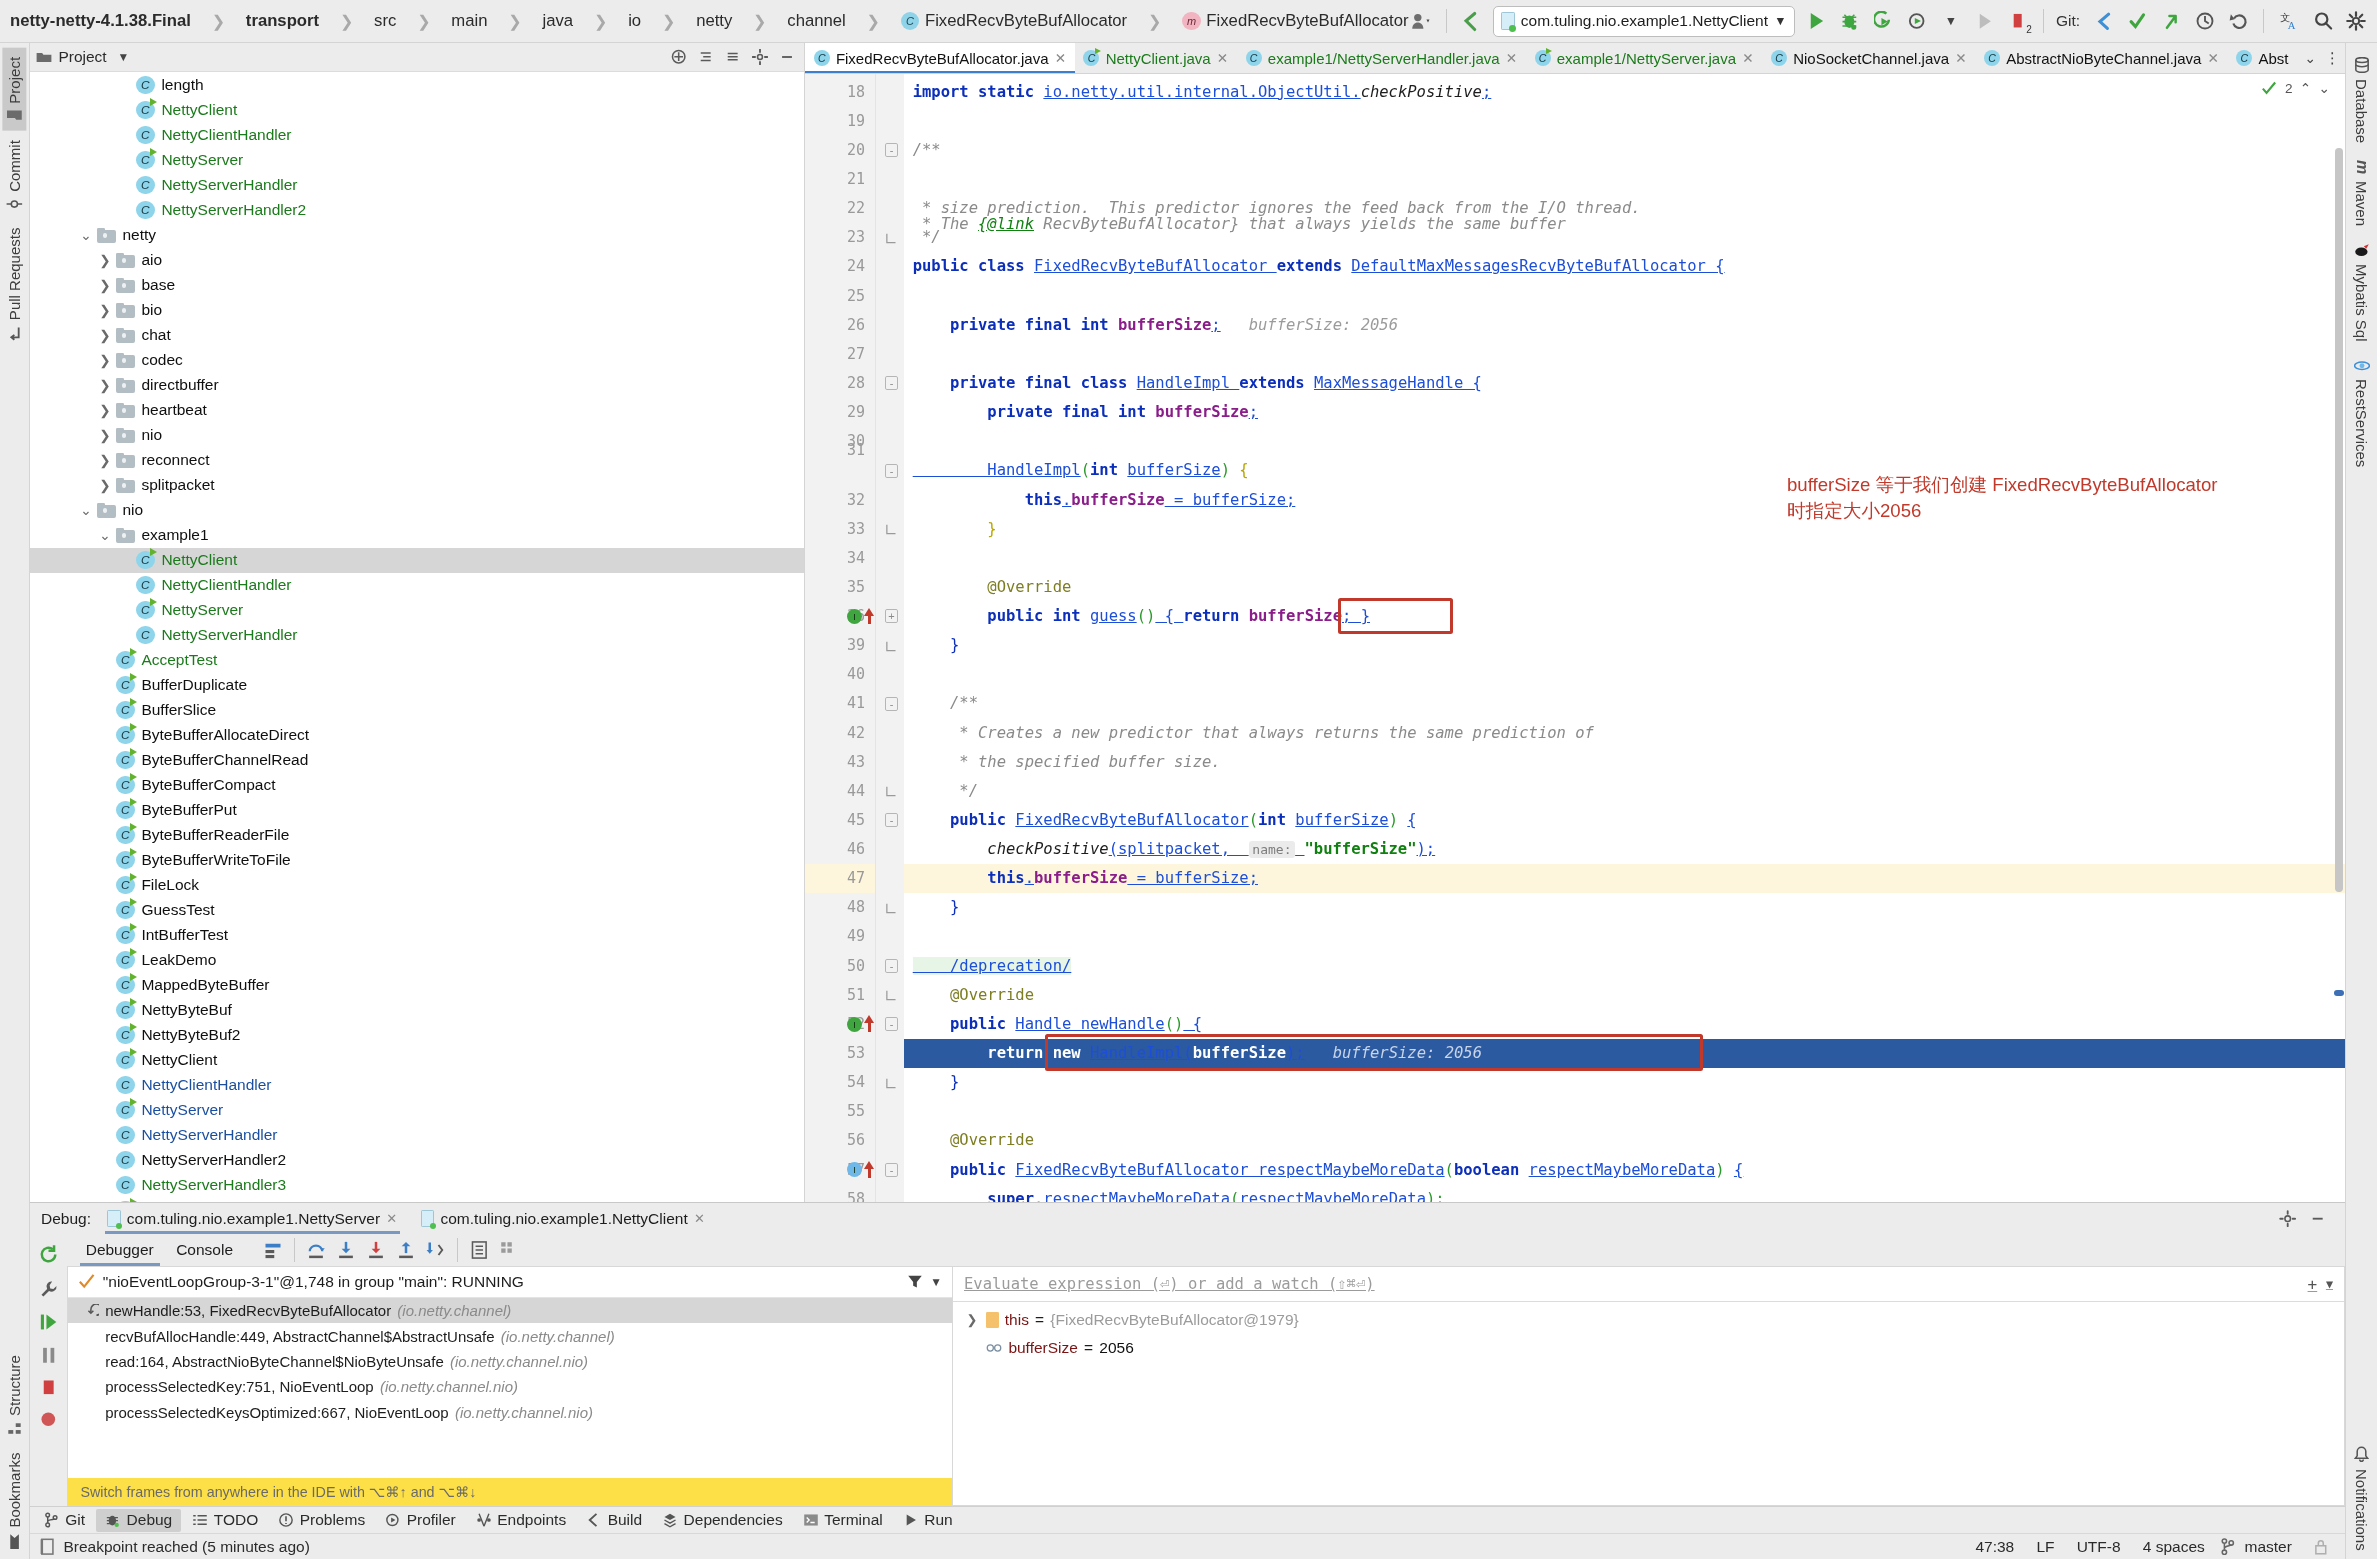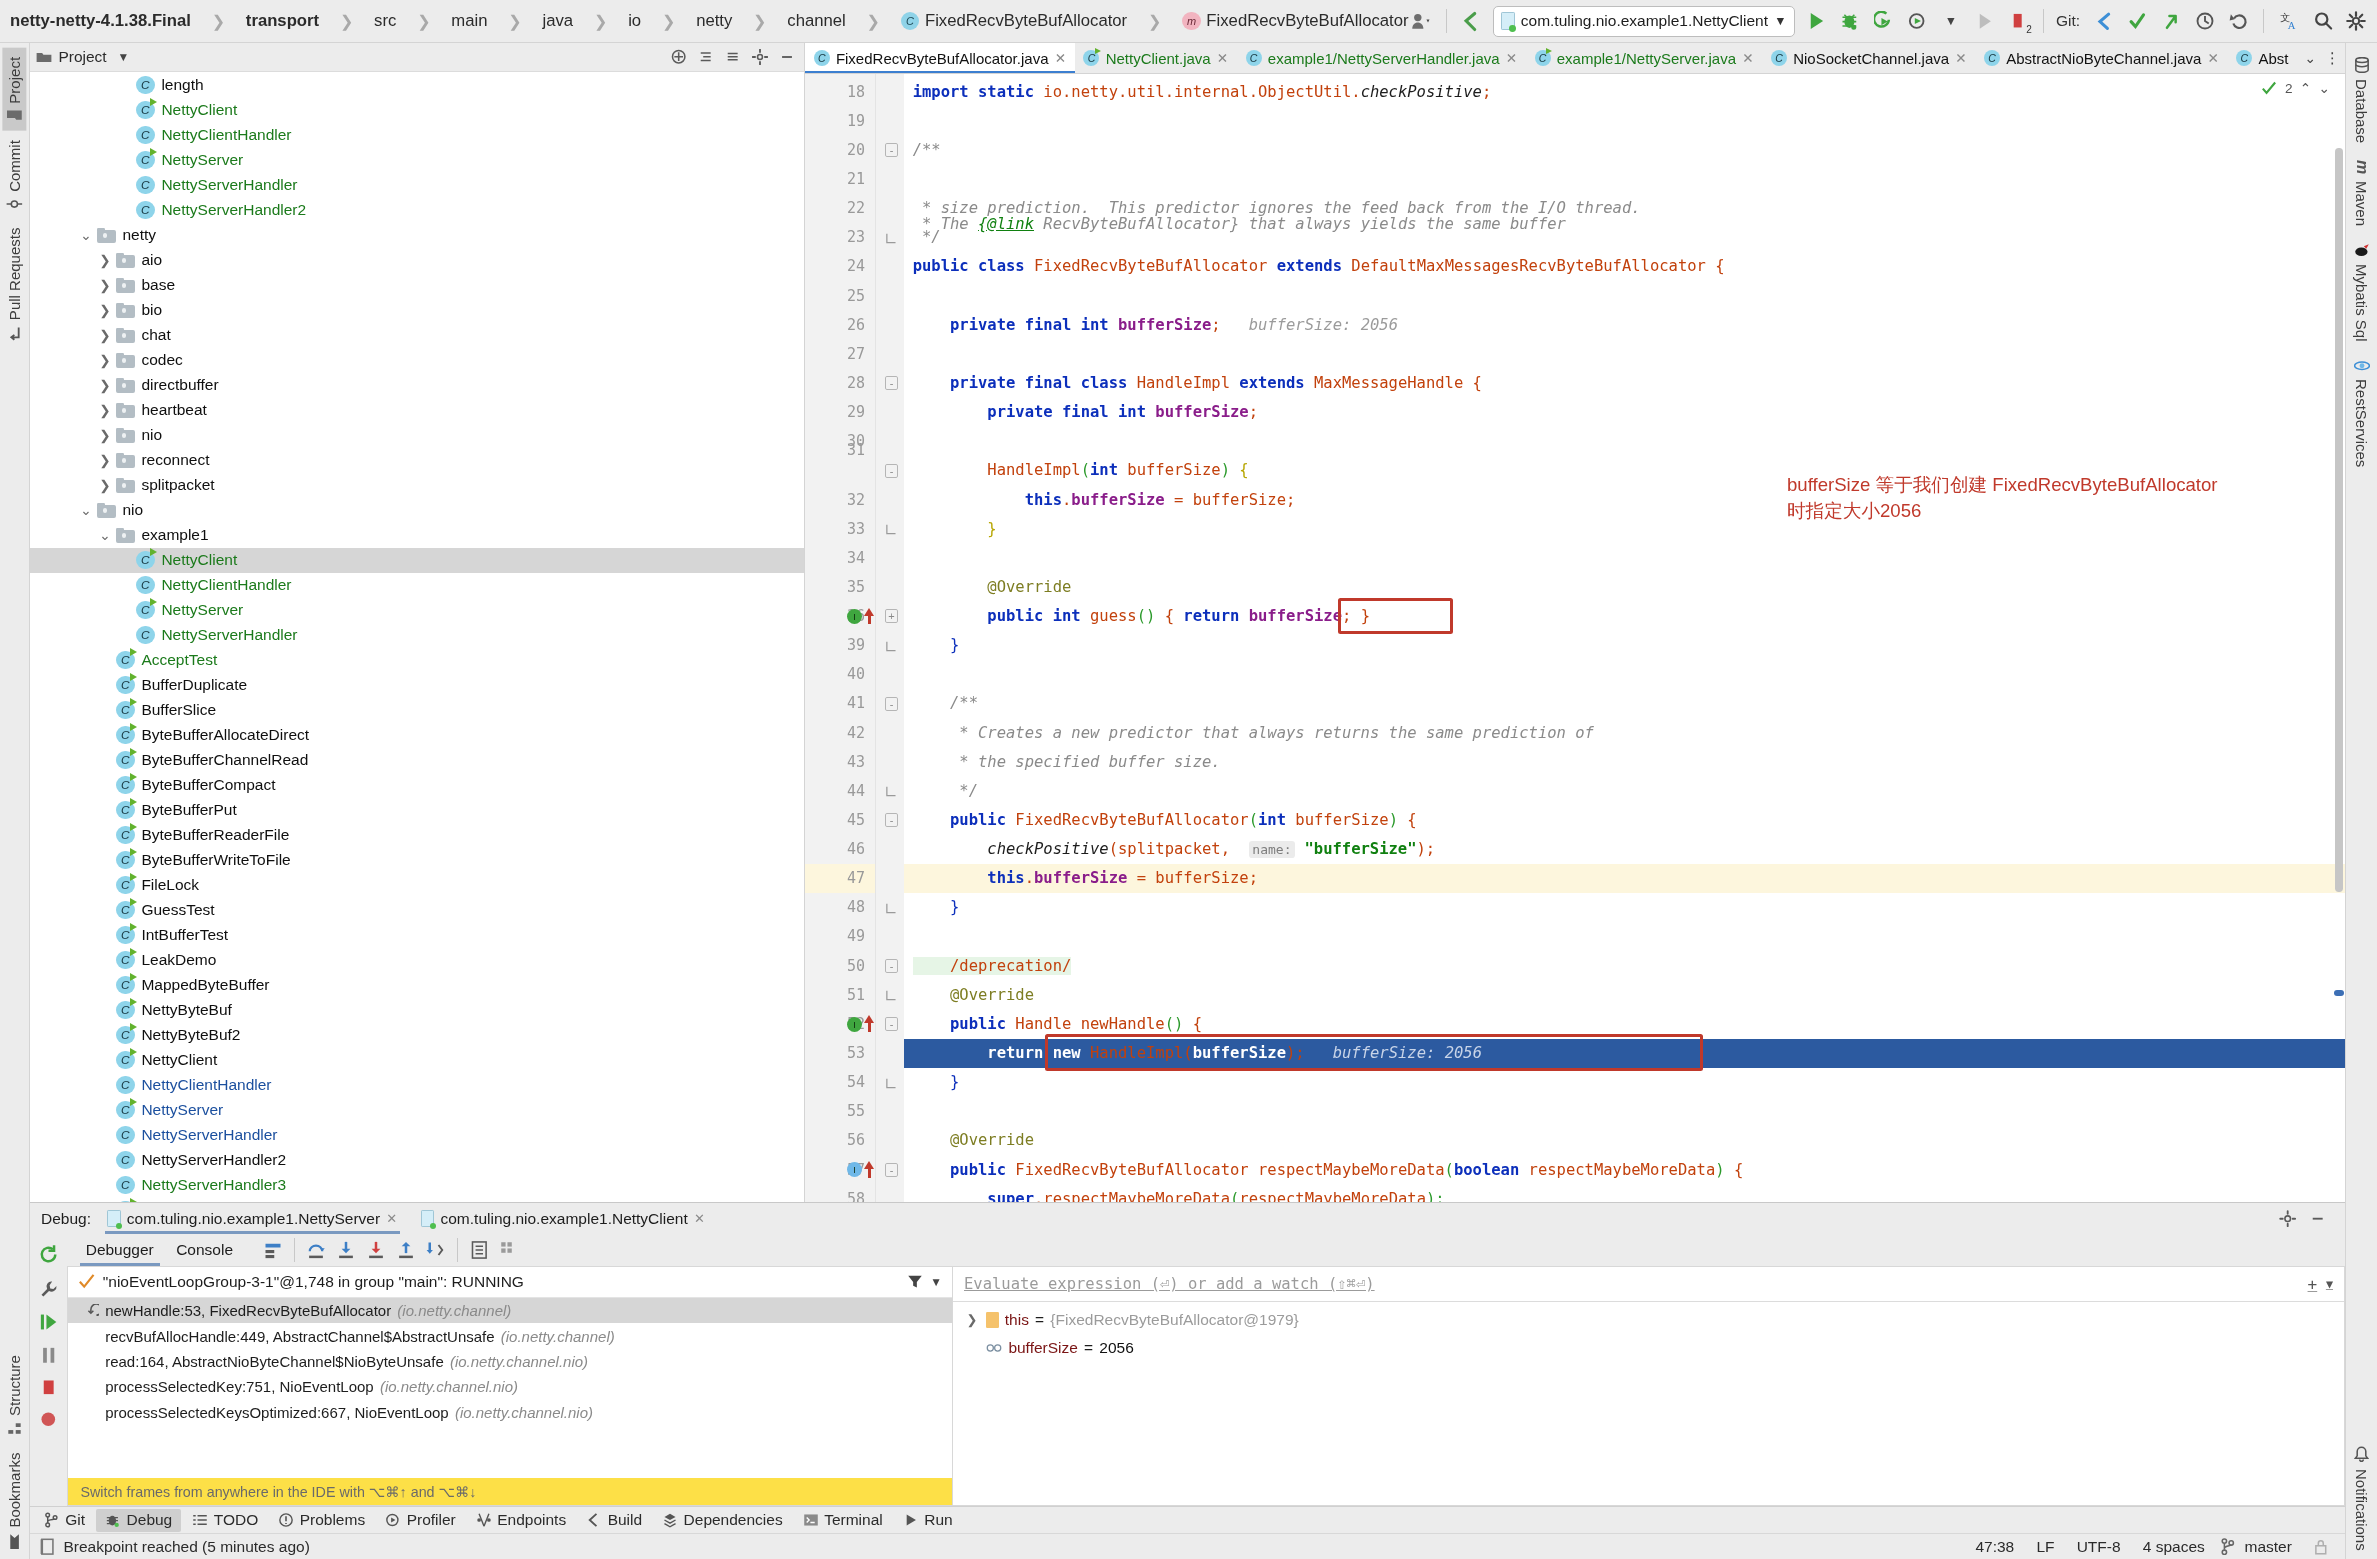--- a/index.html
+++ b/index.html
@@ -86,21 +86,21 @@
   .kw2{color:#0c2fbb;}
   .fld{color:#8a1d8a;font-weight:bold;}
   .str{color:#108010;font-weight:bold;}
   .cmt{color:#8a8a8a;font-style:italic;}
   .cmtl{color:#108010;font-style:italic;text-decoration:underline;}
   .ann{color:#7d7d22;}
   .hint{color:#9b9b9b;font-style:italic;}
   .hintbox{color:#7d7d7d;font-style:normal;background:#ebebeb;border-radius:3.1px;padding:1.2px 3.7px;font-size:13px;}
   .grn{color:#2c9a2c;}
   .yel{color:#b7a600;}
-  .plain{color:#c2410c;}
+  .plain{color:#1d4ed8;text-decoration:underline;}
   .ital{font-style:italic;}
   .hl-line{position:absolute;left:0;right:0;height:29px;}
   .rowhl-yellow{background:#fdf6dd;}
   .rowhl-blue{background:#2c5aa0;}
   .ondark{color:#fff;}
   .ondark .kw{color:#fff;font-weight:bold;}
   .ondark .hint{color:#c8d4e8;}
   .ondark .fld{color:#fff;font-weight:bold;}
   .redbox{position:absolute;border:3.1px solid #c0392b;border-radius:2.5px;}
   .annotation{position:absolute;color:#c0392b;font-size:18.6px;line-height:26px;font-family:"Liberation Sans",sans-serif;}

